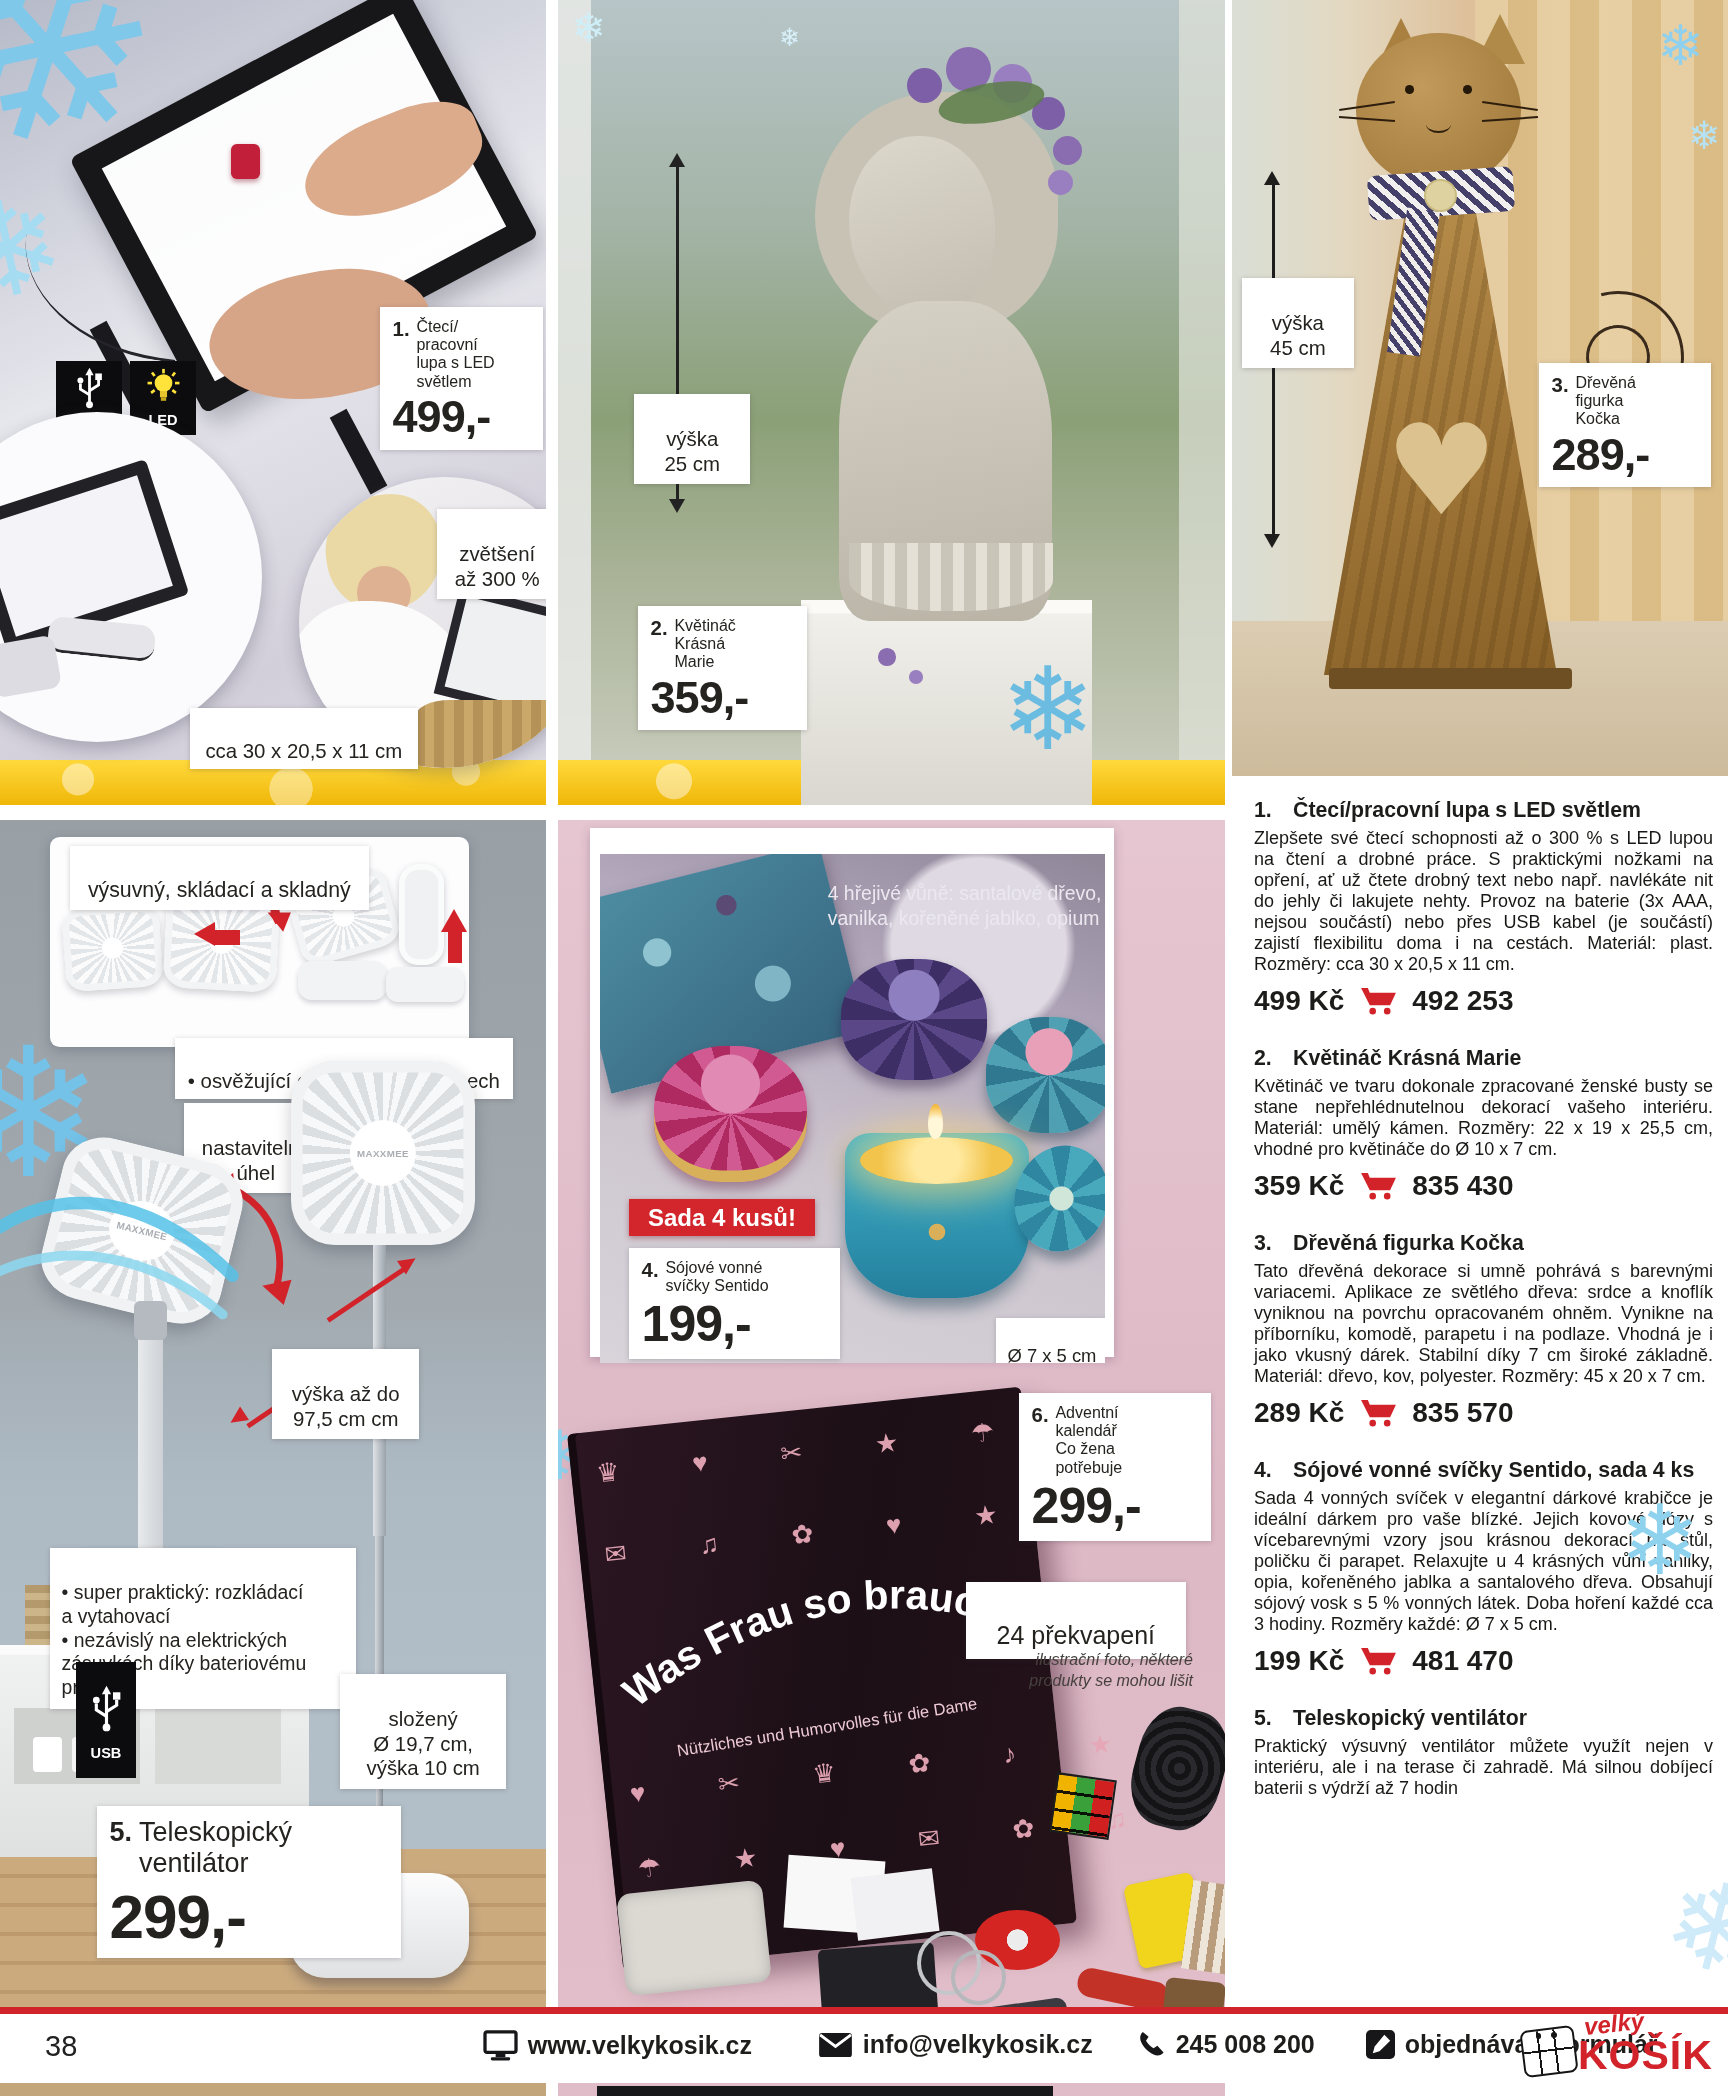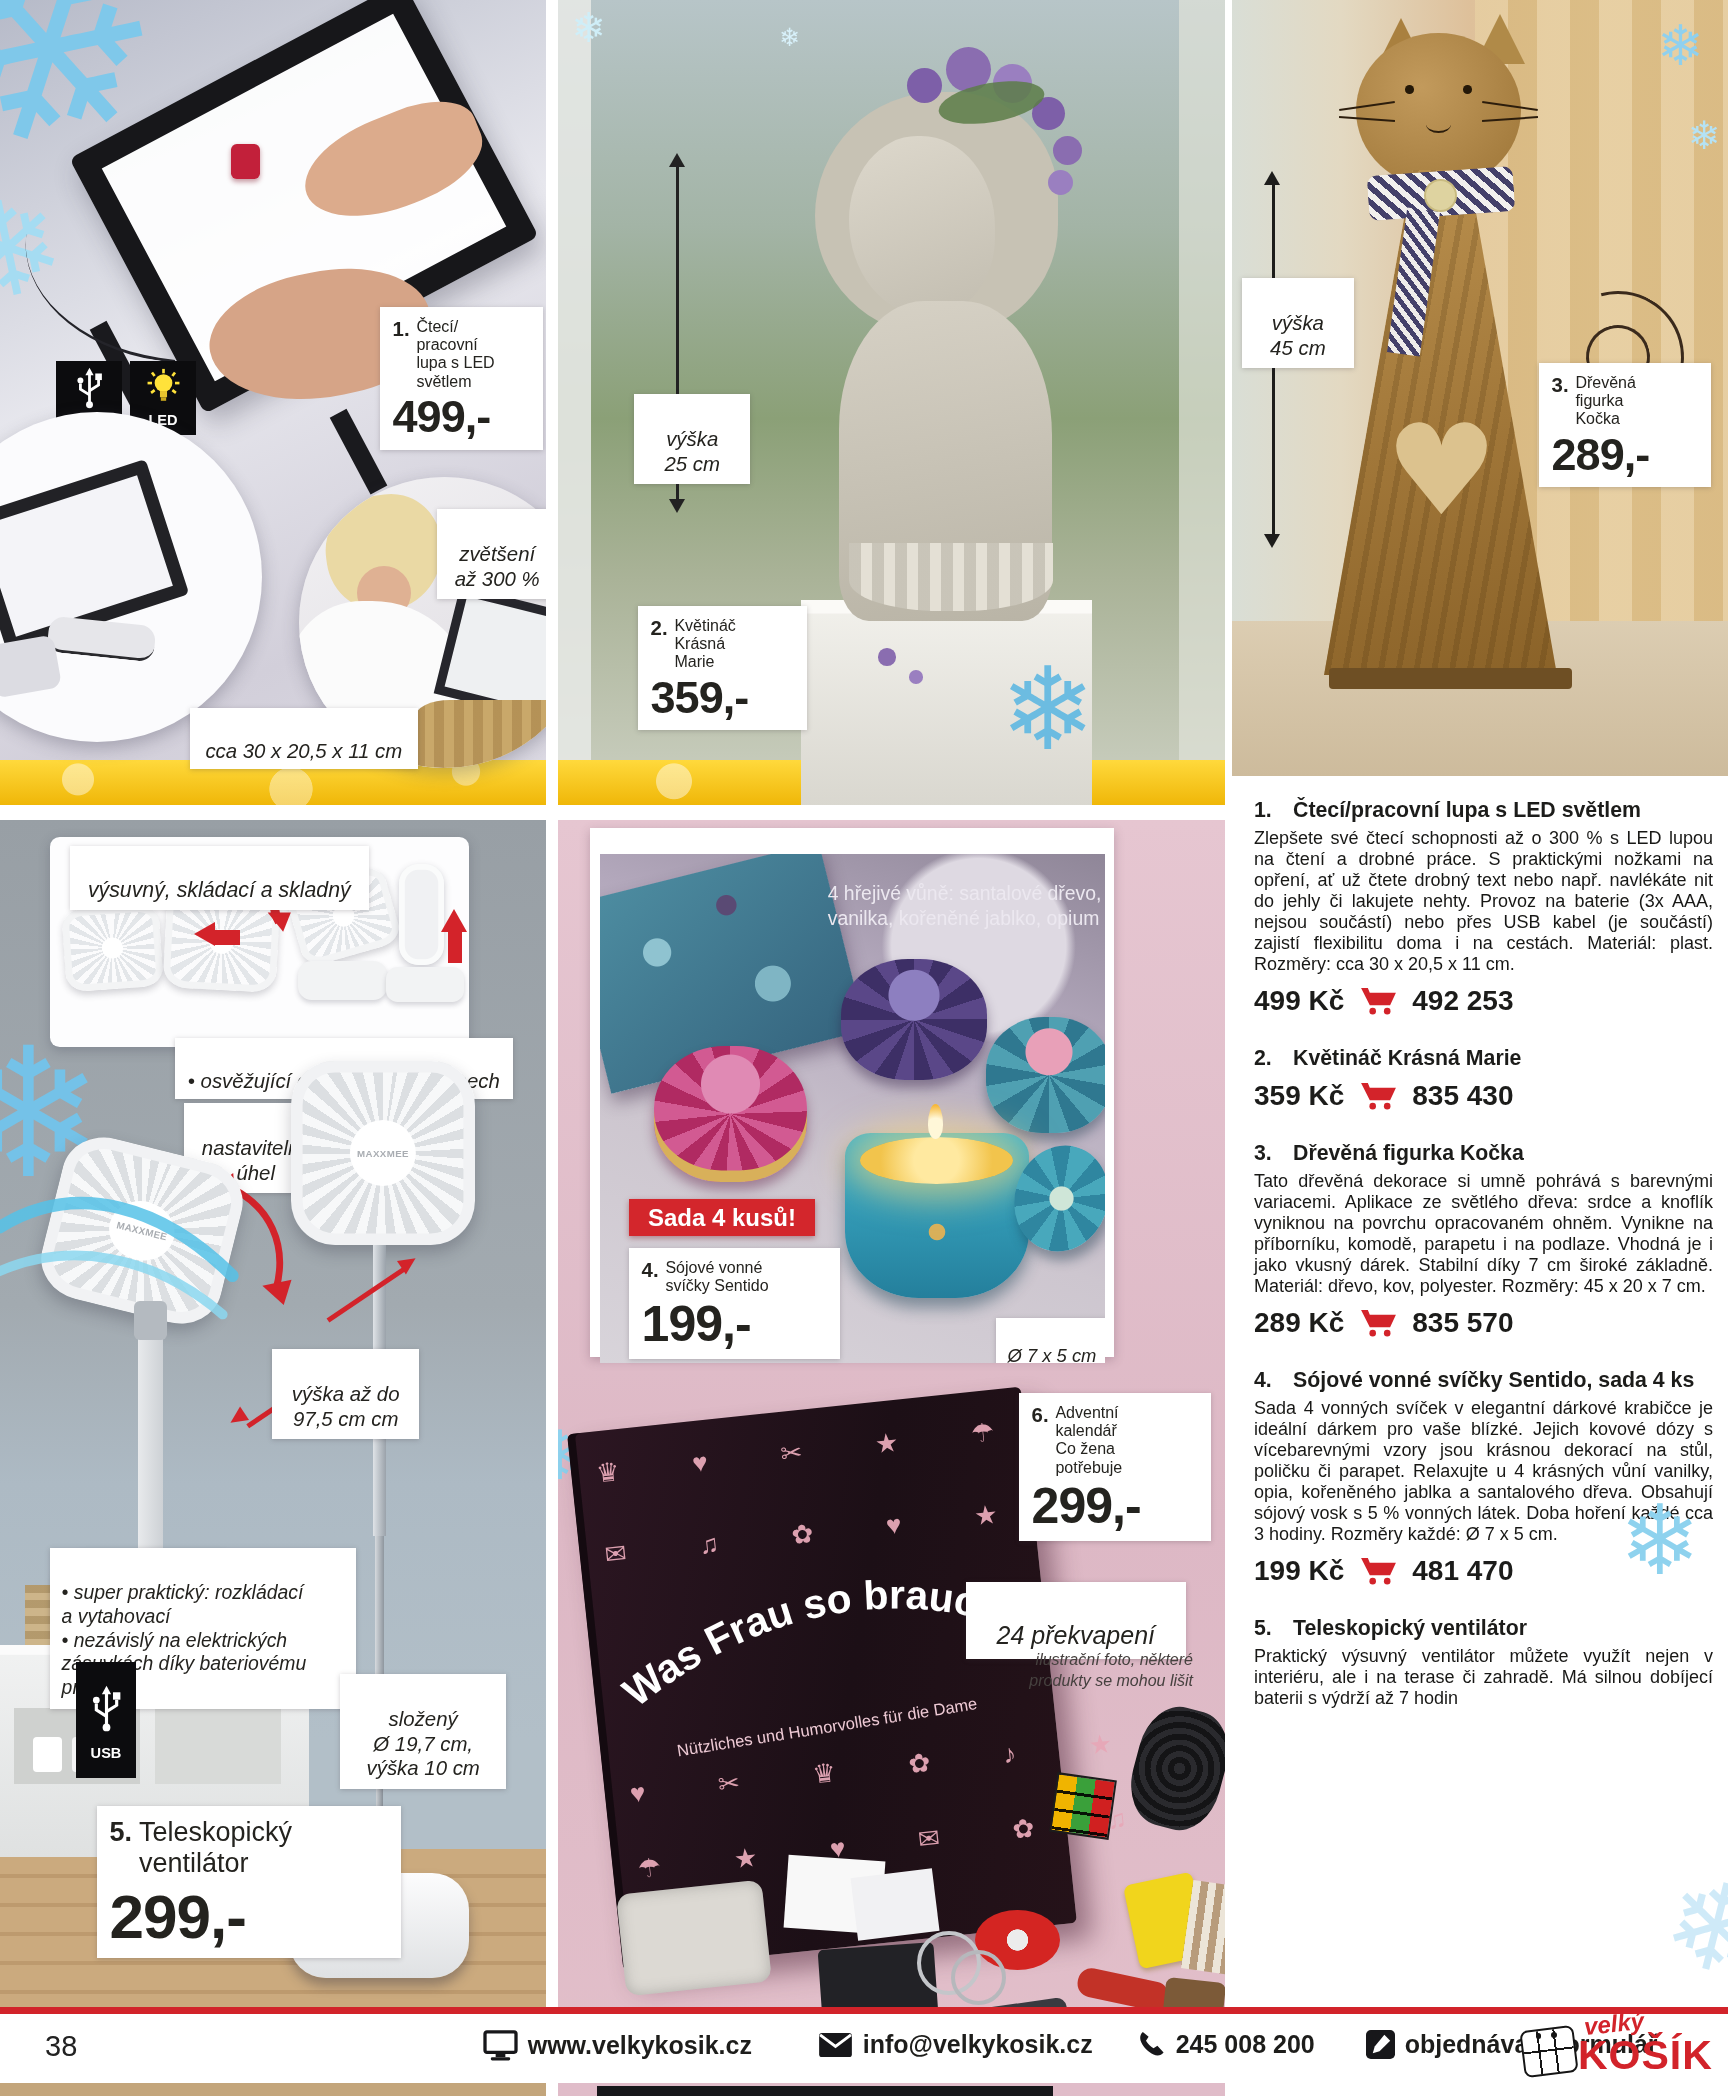--- a/index.html
+++ b/index.html
@@ -2,21 +2,21 @@
 <html><head>
 <meta charset="utf-8">
 <style>
   html,body{margin:0;padding:0;background:#fff;}
   .page{position:relative;width:1728px;height:2096px;background:#fff;overflow:hidden;
         font-family:"Liberation Sans",sans-serif;color:#1c1c1a;}
   .abs{position:absolute;}
   .panel{position:absolute;overflow:hidden;}
   
   .wbox{position:absolute;background:#fff;color:#24231f;box-shadow:0 1px 4.9px rgba(60,50,60,.25);}
-  .dim{font-style:italic;font-size:20.4px;line-height:1.22;text-align:center;white-space:pre-line;padding:7.8px 9.7px;}
+  .dim{font-size:20.4px;line-height:1.22;text-align:center;white-space:pre-line;padding:7.8px 9.7px;}
   .pre{white-space:pre-line;}
   
   .plabel{padding:10.7px 12.6px 8.7px;}
   .pl-row{display:flex;gap:6.8px;}
   .pl-num{font-weight:700;font-size:20.4px;line-height:1.15;}
   .pl-lines{font-size:16px;line-height:1.15;white-space:pre-line;}
   .pl-price{font-weight:700;font-size:45px;line-height:1.04;letter-spacing:-1px;margin-top:2.9px;}
   .plabel5 .pl-num,.plabel5 .pl-lines{font-size:27px;}
   .plabel5 .pl-price{font-size:62px;margin-top:5.8px;}
   
@@ -506,20 +506,21 @@
         </svg>
         <span>492 253</span>
       </div>
     </div>
 
     <div class="prod">
       <h3 class="p-title">
         <span class="p-num">2.</span>
         <span>Květináč Krásná Marie</span>
       </h3>
+      <p class="p-body" style="margin:0;">Květináč ve tvaru dokonale zpracované ženské busty se stane nepřehlédnutelnou dekorací vašeho interiéru. Materiál: umělý kámen. Rozměry: 22 x 19 x 25,5 cm, vhodné pro květináče do Ø 10 x 7 cm.</p>
       <div class="p-price">
         <span>359 Kč</span>
         <svg width="37" height="30" viewBox="0 0 38 31">
           <path d="M1 2h7l2 5h27l-6 13H10z" fill="#d3232a"></path>
           <circle cx="13" cy="26" r="3.4" fill="#d3232a"></circle>
             <circle cx="28" cy="26" r="3.4" fill="#d3232a"></circle>
         </svg>
         <span>835 430</span>
       </div>
     </div>

